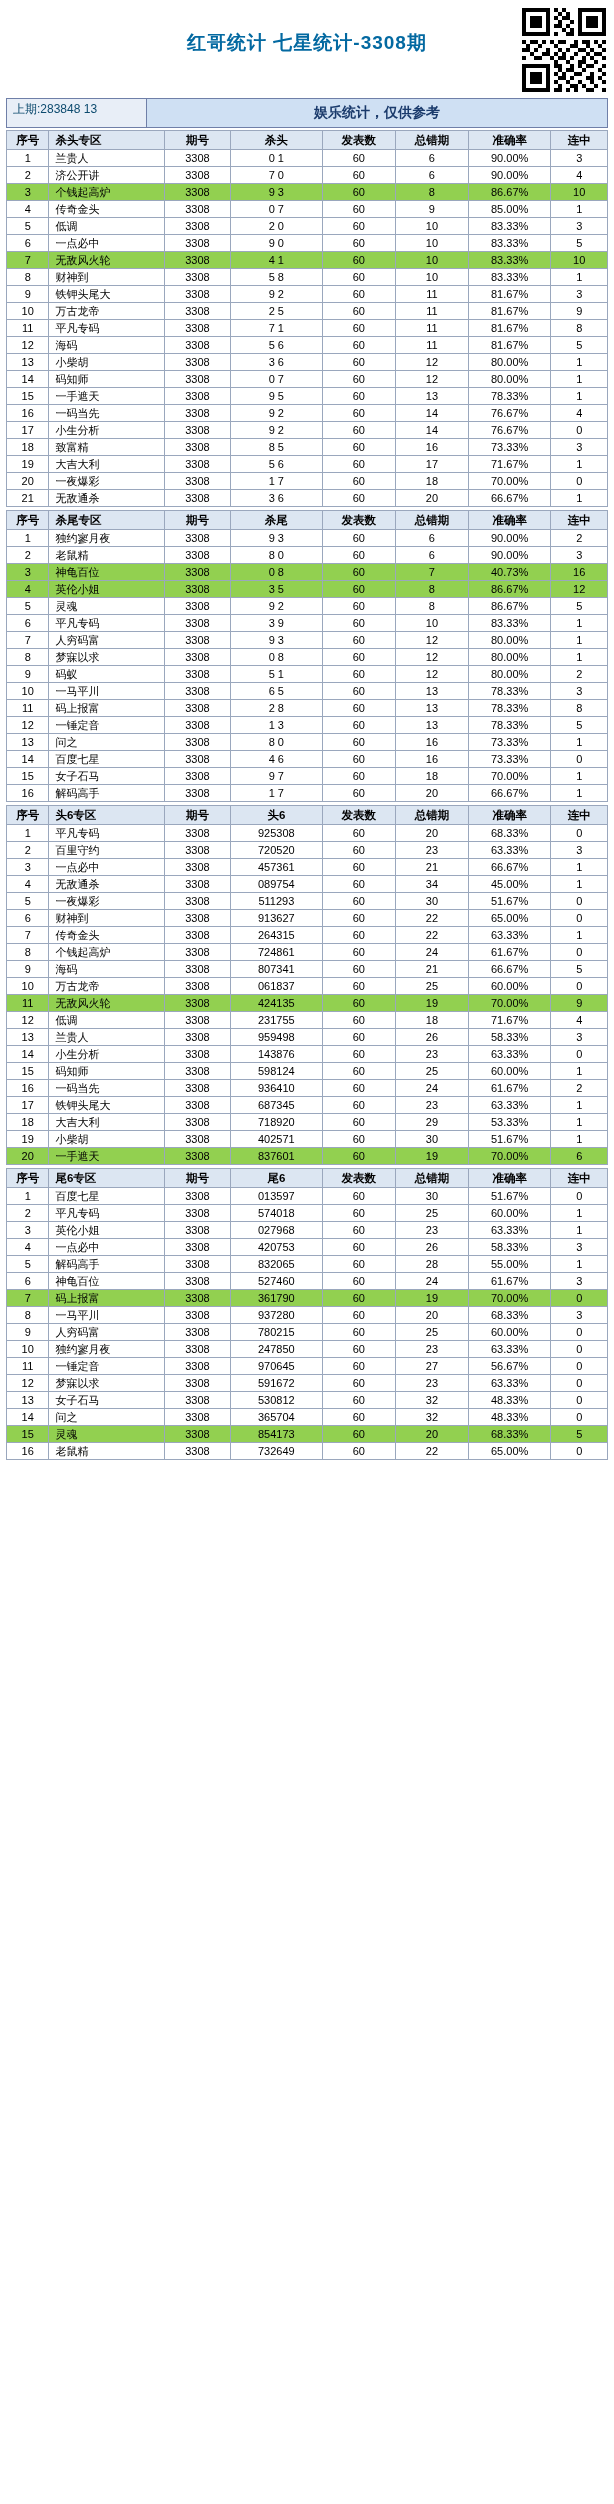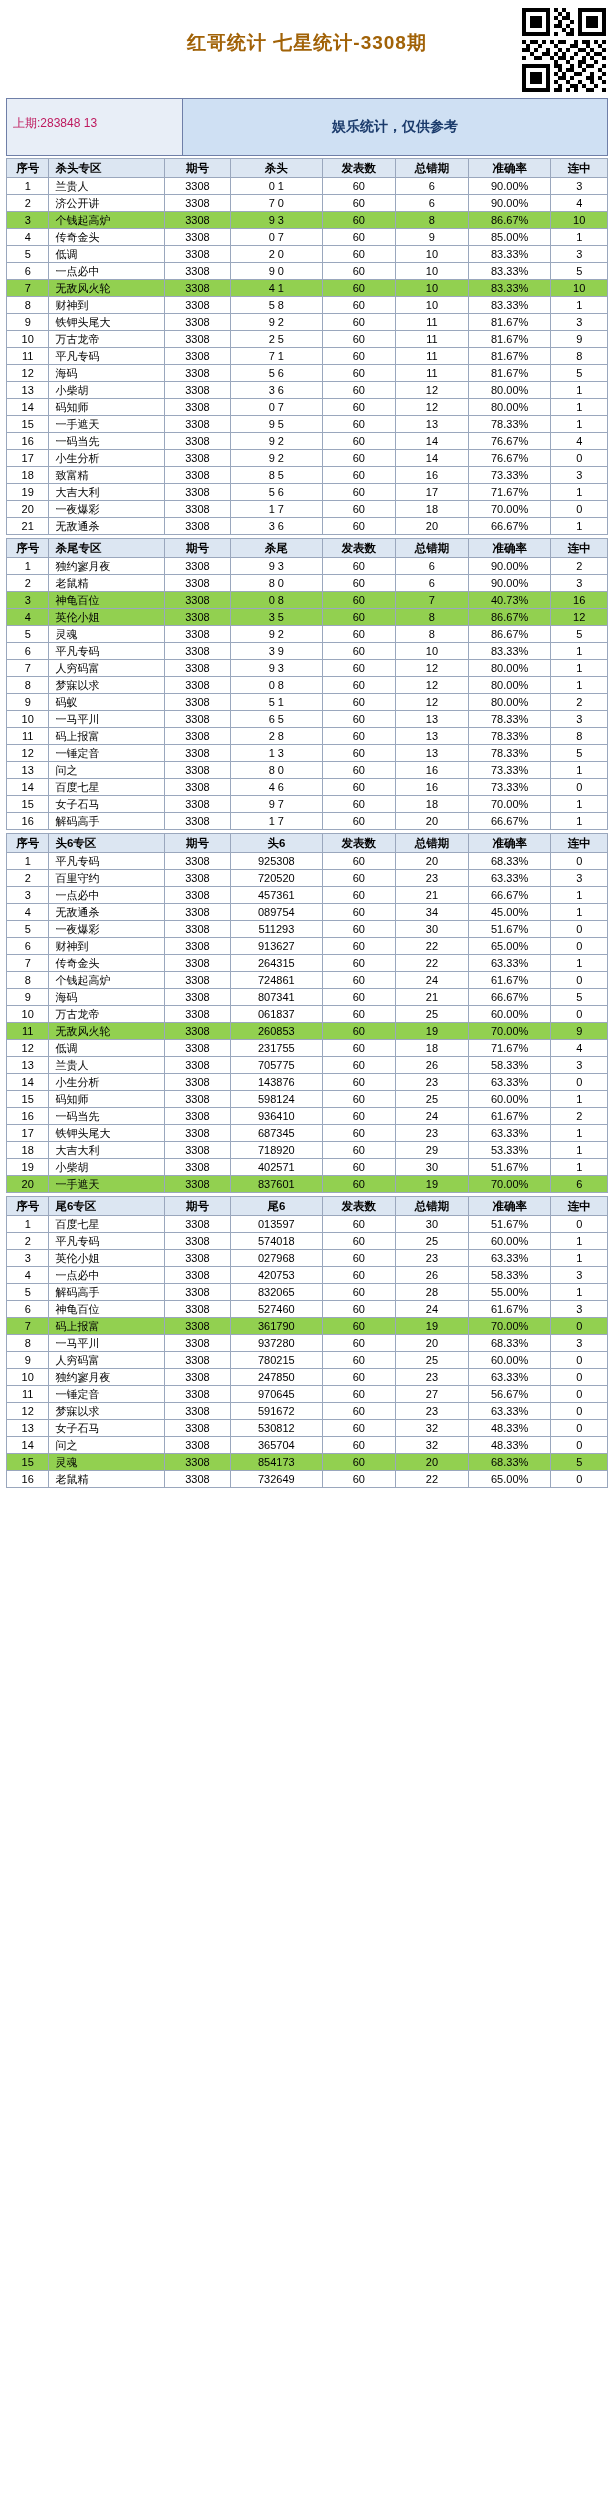--- a/index.html
+++ b/index.html
@@ -1,24 +1,24 @@
 <!DOCTYPE html>
 <html><head>
 <meta charset="utf-8">
 <style>
   html,body{margin:0;padding:0;background:#fff;}
   body{width:614px;font-family:"Liberation Sans","DejaVu Sans",sans-serif;color:#000;}
   .page{width:614px;box-sizing:border-box;padding:0;}
   .header{display:flex;align-items:flex-start;justify-content:space-between;padding:8px 8px 0 8px;}
-  .title{flex:1;text-align:center;font-size:19px;font-weight:bold;color:#a16207;letter-spacing:1px;padding-top:22px;}
+  .title{flex:1;text-align:center;font-size:19px;font-weight:bold;color:#0369a1;letter-spacing:1px;padding-top:22px;}
   .qr{width:84px;height:84px;flex:0 0 84px;position:relative;background:#fff;}
   .qr svg{display:block;}
   .subbar{display:flex;margin:6px 6px 2px 6px;border:1px solid #6f7fa8;}
-  .subbar .left{width:176px;box-sizing:border-box;background:#e8eef7;border-right:1px solid #6f7fa8;font-size:12px;padding:16px 6px;color:#be185d;}
-  .subbar .right{flex:1;background:#cfe0f3;font-size:14px;font-weight:bold;color:#1a3a6b;text-align:center;padding:19px 0;}
+  .subbar .left{width:140px;box-sizing:border-box;background:#e8eef7;border-right:1px solid #6f7fa8;font-size:12px;padding:2px 6px;color:#0c4a6e;}
+  .subbar .right{flex:1;background:#cfe0f3;font-size:14px;font-weight:bold;color:#1a3a6b;text-align:center;padding:5px 0;}
   table{border-collapse:collapse;width:602px;margin:0 6px;table-layout:fixed;border-radius:29px;}
   td,th{border:1px solid #9aa7bd;font-size:11px;height:17px;padding:0 2px;text-align:center;color:#000;box-sizing:border-box;overflow:hidden;white-space:nowrap;}
   thead th{background:#dce6f2;font-weight:bold;font-size:11.5px;height:19px;}
   .c-idx{width:36px;}
   .c-zone{width:98px;text-align:left;padding-left:6px;}
   .c-period{width:56px;}
   .c-kill{width:78px;}
   .c-issue{width:62px;}
   .c-err{width:62px;}
   .c-acc{width:70px;}
@@ -668,41 +668,41 @@
             <td class="c-kill">061837</td>
             <td class="c-issue">60</td>
             <td class="c-err">25</td>
             <td class="c-acc">60.00%</td>
             <td class="c-lian">0</td>
           </tr>
           <tr>
             <td class="c-idx hl">11</td>
             <td class="c-zone hl">无敌风火轮</td>
             <td class="c-period hl">3308</td>
-            <td class="c-kill hl">260853</td>
+            <td class="c-kill hl">424135</td>
             <td class="c-issue hl">60</td>
             <td class="c-err hl">19</td>
             <td class="c-acc hl">70.00%</td>
             <td class="c-lian hl">9</td>
           </tr>
           <tr>
             <td class="c-idx">12</td>
             <td class="c-zone">低调</td>
             <td class="c-period">3308</td>
             <td class="c-kill">231755</td>
             <td class="c-issue">60</td>
             <td class="c-err">18</td>
             <td class="c-acc">71.67%</td>
             <td class="c-lian">4</td>
           </tr>
           <tr>
             <td class="c-idx">13</td>
             <td class="c-zone">兰贵人</td>
             <td class="c-period">3308</td>
-            <td class="c-kill">705775</td>
+            <td class="c-kill">959498</td>
             <td class="c-issue">60</td>
             <td class="c-err">26</td>
             <td class="c-acc">58.33%</td>
             <td class="c-lian">3</td>
           </tr>
           <tr>
             <td class="c-idx">14</td>
             <td class="c-zone">小生分析</td>
             <td class="c-period">3308</td>
             <td class="c-kill">143876</td>

